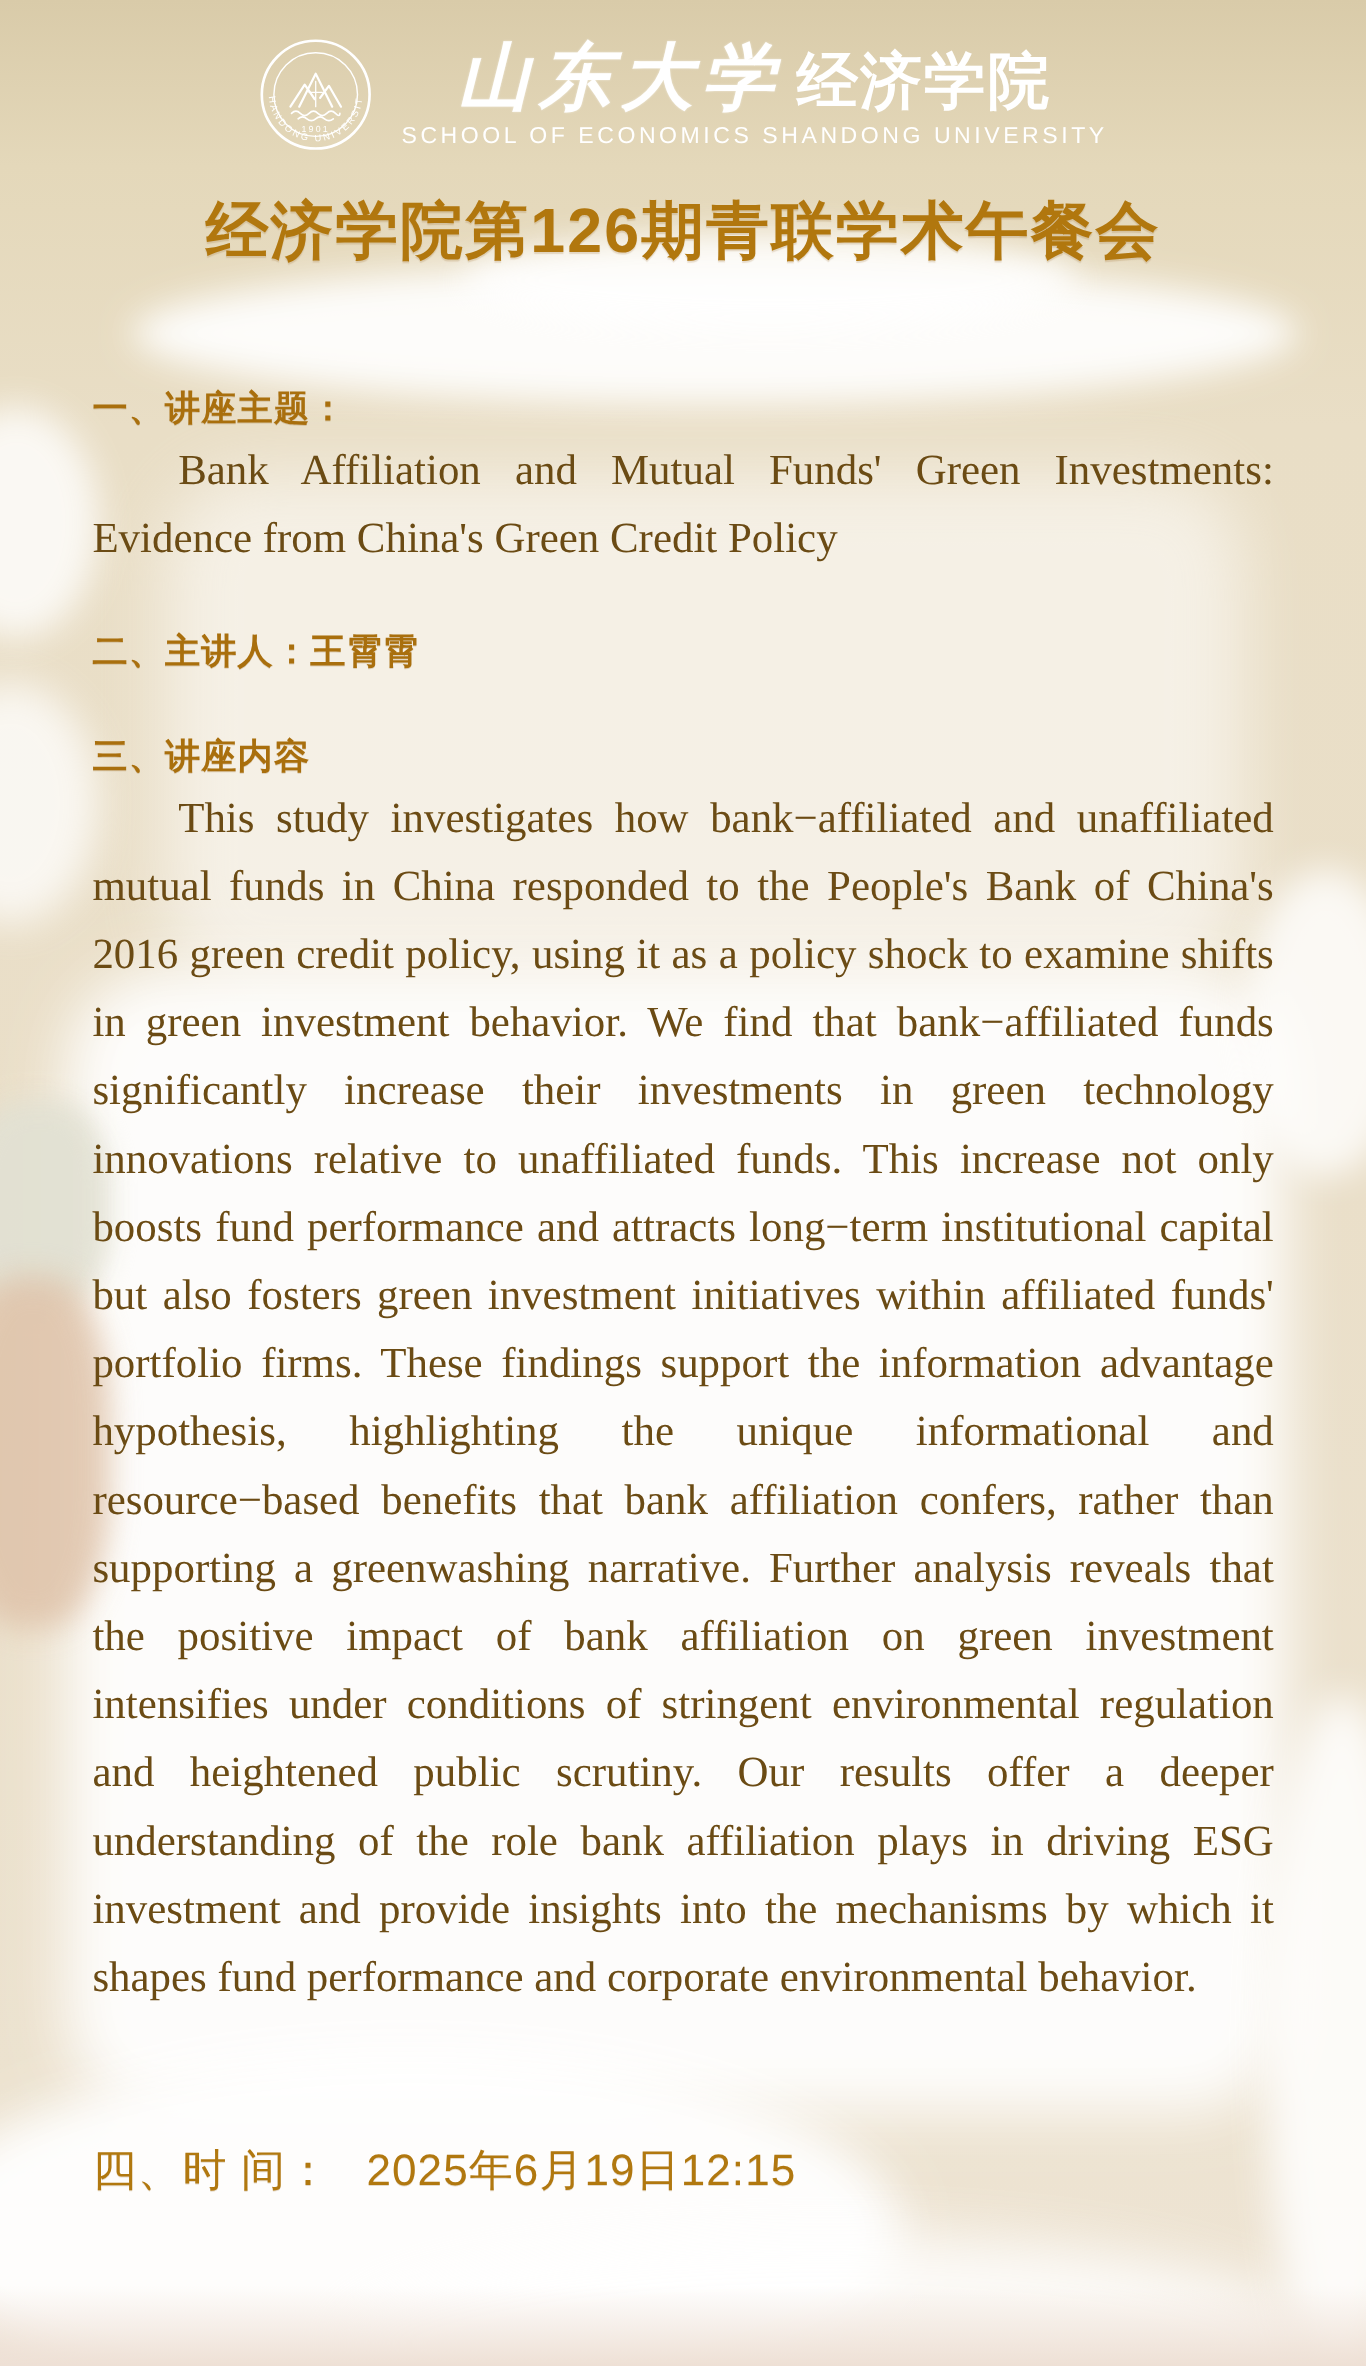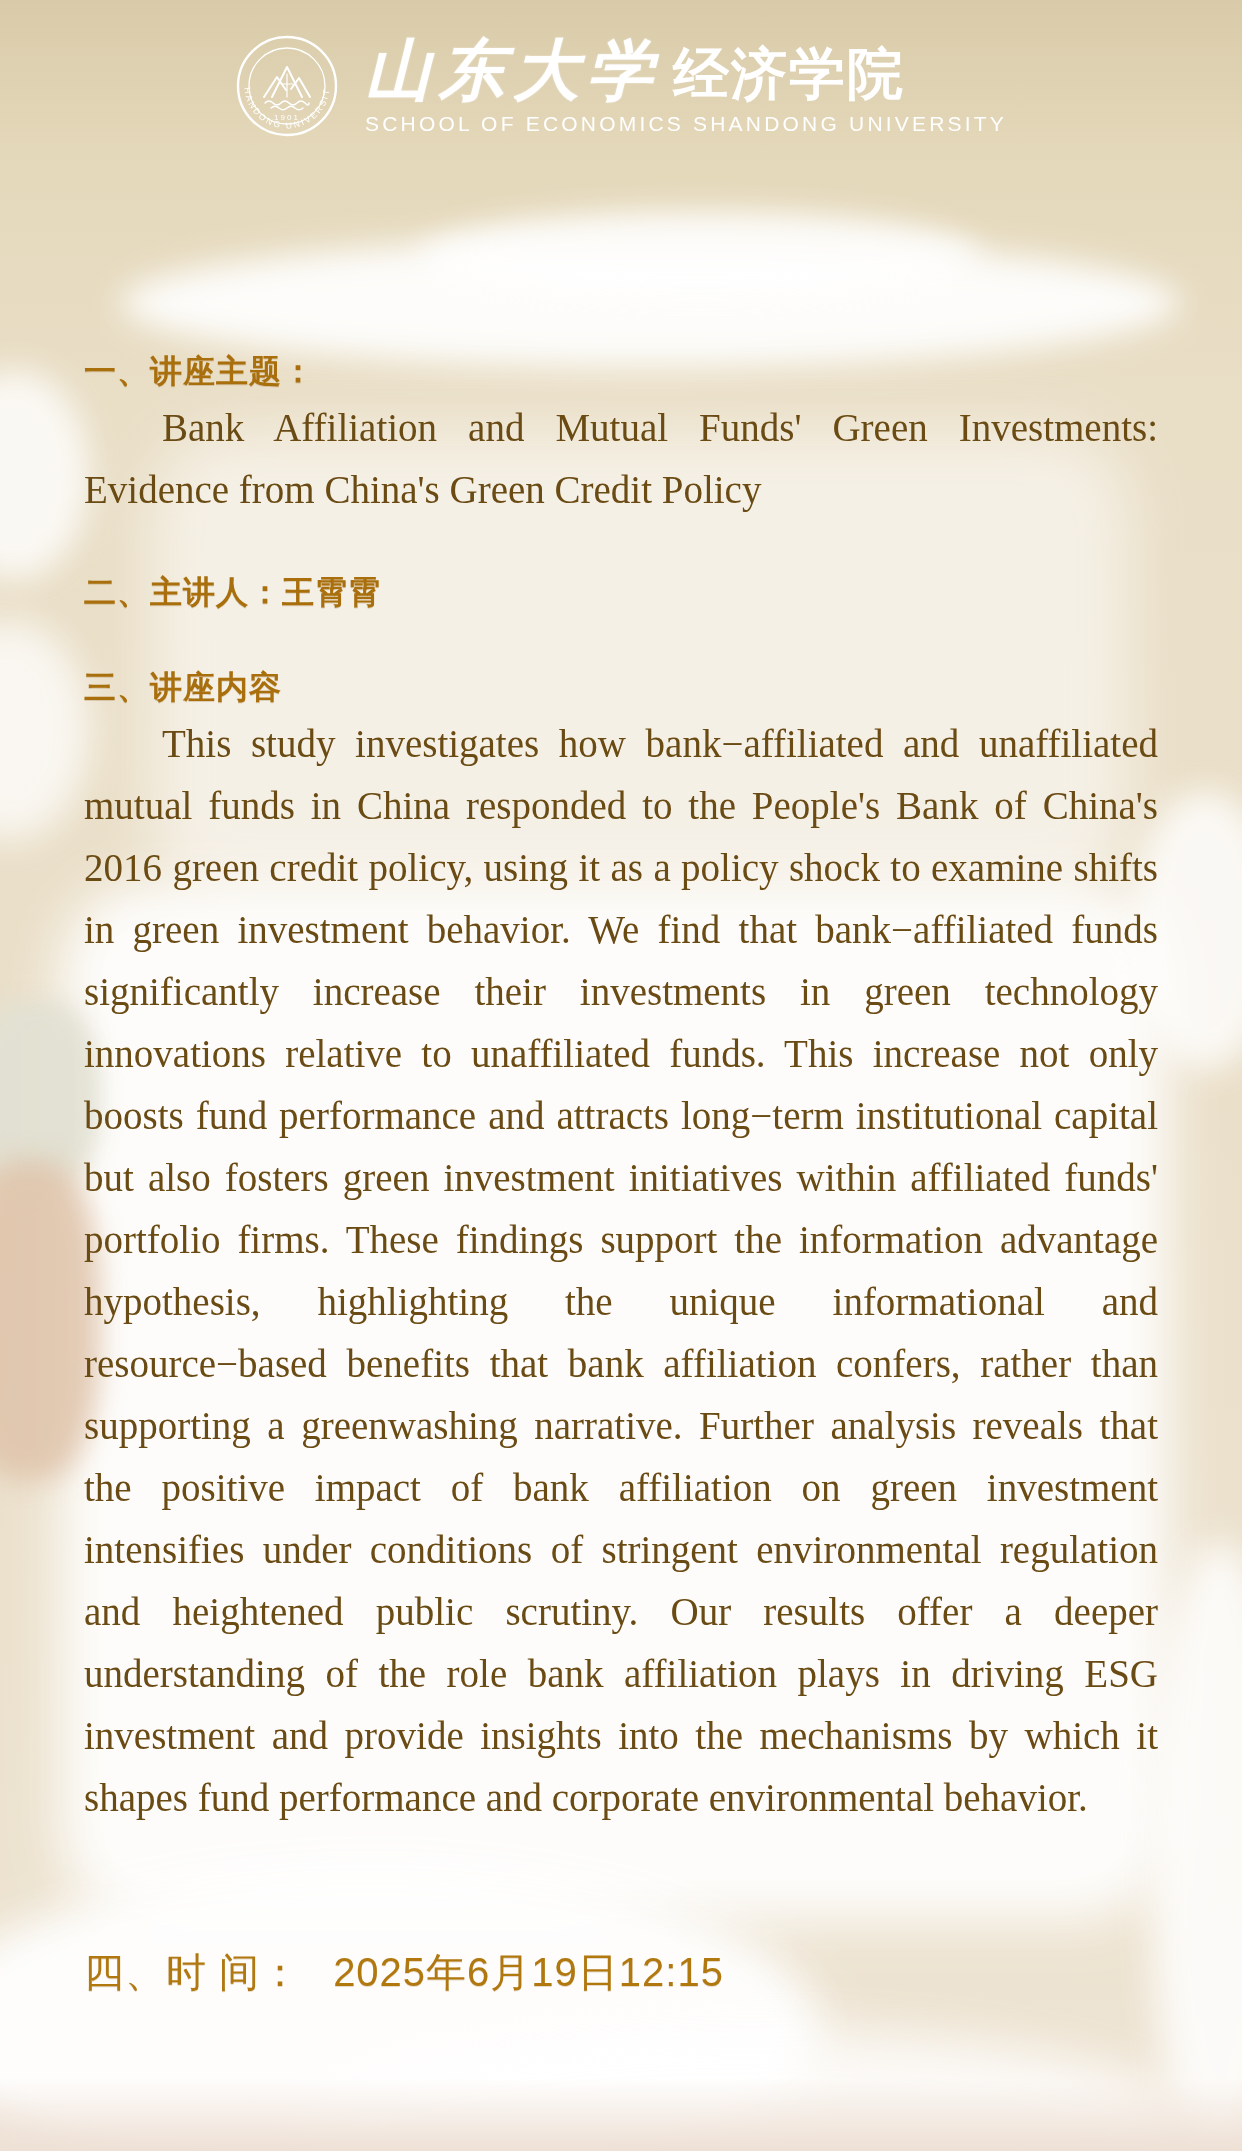--- a/index.html
+++ b/index.html
@@ -27,21 +27,21 @@
   .t-pink{position:absolute;left:-40px;top:1160px;width:140px;height:320px;background:#dfc3aa;border-radius:40%;filter:blur(14px);opacity:.85;pointer-events:none;}
   .t-band-bottom{position:absolute;left:0;top:2078px;width:1242px;height:73px;background:linear-gradient(180deg,rgba(240,226,215,0),#eee0d5);pointer-events:none;}
 
   
   .header{
     position:absolute;top:34px;left:0;width:100%;
     display:flex;justify-content:center;align-items:center;gap:26px;
     color:#ffffff;
   }
   .seal{width:104px;height:104px;flex:0 0 auto;}
-  .header-text{display:flex;flex-direction:column;align-items:flex-start;}
+  .header-text{display:flex;flex-direction:column;align-items:center;}
   .cn-row{display:flex;align-items:baseline;gap:12px;white-space:nowrap;}
   .cn-script{
     font-family:"DejaVu Serif","Liberation Serif",serif;
     font-style:italic;font-weight:700;font-size:66px;letter-spacing:8px;line-height:1;
     text-shadow:0 0 2px rgba(255,255,255,.6);
   }
   .cn-block{font-weight:900;font-size:56px;letter-spacing:2px;line-height:1;}
   .en-row{font-size:21px;letter-spacing:3.2px;margin-top:9px;white-space:nowrap;}
 
   
@@ -117,20 +117,21 @@
     </svg>
     <div class="header-text">
       <div class="cn-row">
         <span class="cn-script">山东大学</span>
         <span class="cn-block">经济学院</span>
       </div>
       <div class="en-row">SCHOOL OF ECONOMICS SHANDONG UNIVERSITY</div>
     </div>
   </div>
 
+  <h1 class="title">经济学院第126期青联学术午餐会</h1>
 
   <div class="content">
 
     <section class="sec-topic">
       <h2 class="sec-heading">一、讲座主题：</h2>
       <p class="body-text">Bank Affiliation and Mutual Funds' Green Investments: Evidence from China's Green Credit Policy</p>
     </section>
 
     <section class="sec-speaker">
       <h2 class="sec-heading">二、主讲人：王霄霄</h2>

